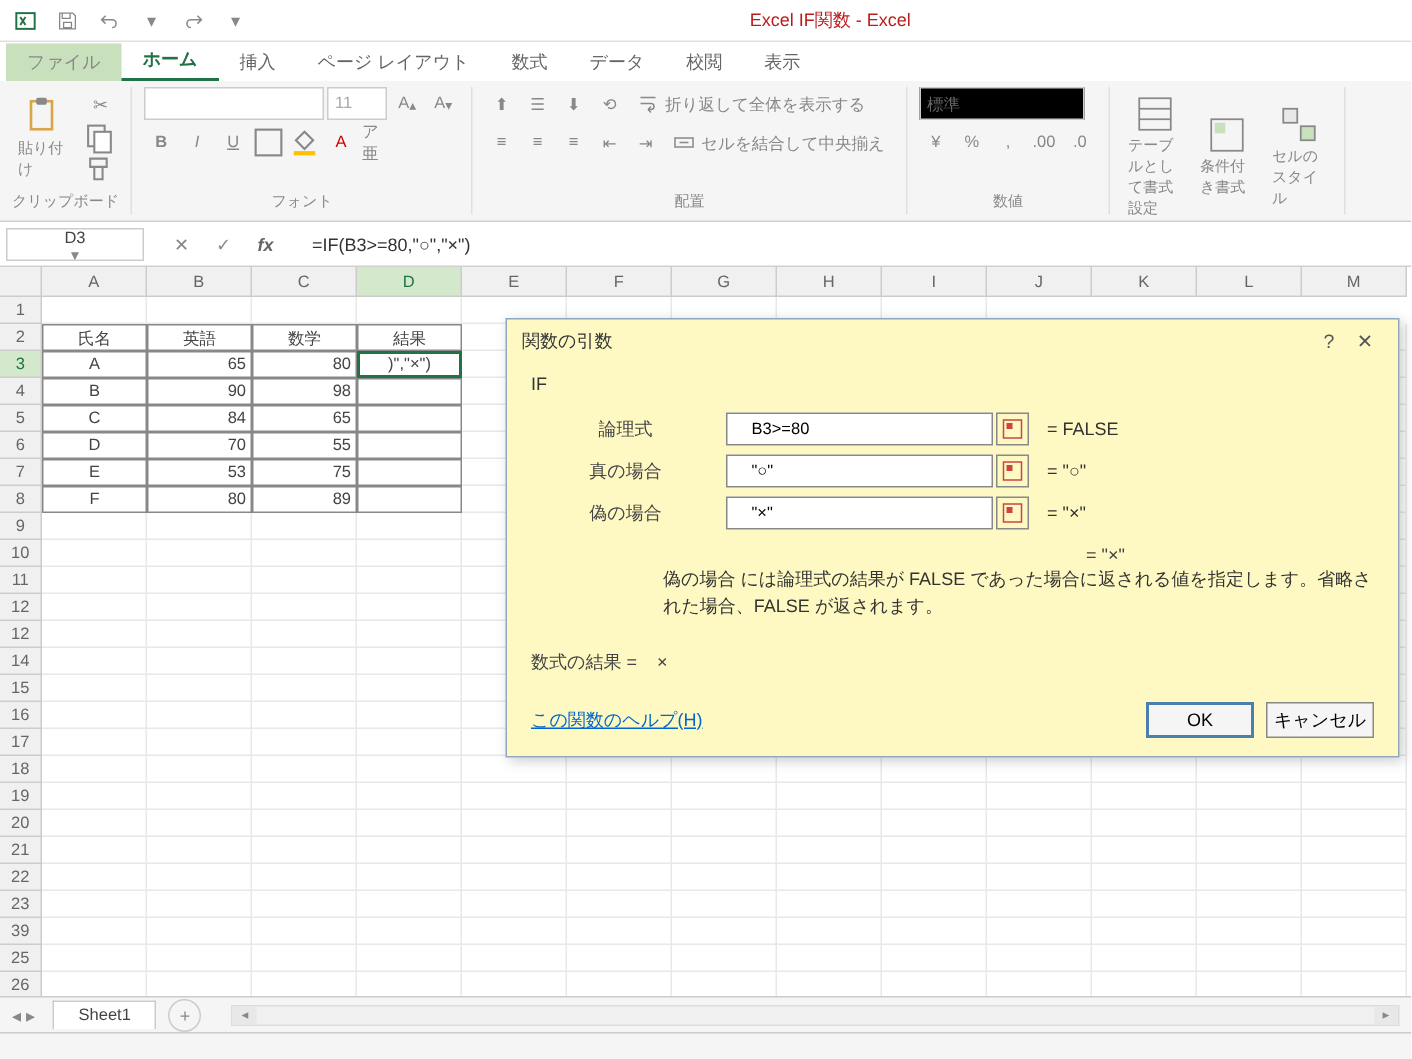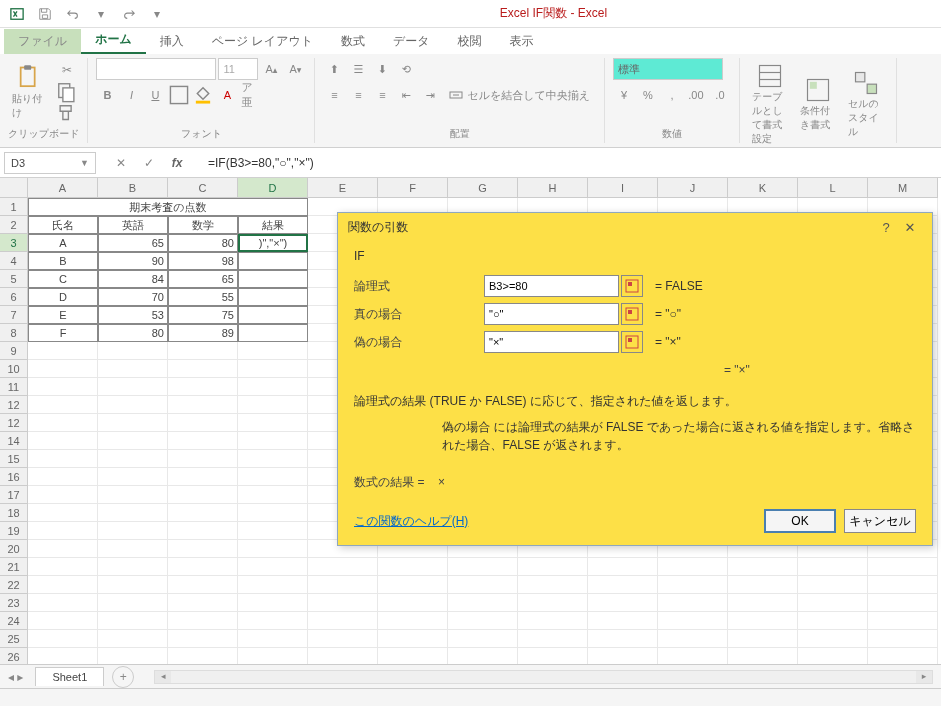--- a/index.html
+++ b/index.html
@@ -24,26 +24,26 @@
 .group-body { flex: 1; display: flex; align-items: center; gap: 4px; }
 .group-label { text-align: center; font-size: 10px; color: #888; padding: 2px 0; }
 .big-btn { display: flex; flex-direction: column; align-items: center; justify-content: center; width: 44px; padding: 4px; color: #888; font-size: 10px; }
 .big-btn svg { width: 28px; height: 28px; }
 .mini-row { display: flex; flex-direction: column; gap: 2px; }
 .mini-btn { width: 22px; height: 20px; display: flex; align-items: center; justify-content: center; color: #888; }
 .font-select { width: 120px; height: 22px; border: 1px solid #ccc; background: #fff; font-size: 11px; padding: 0 4px; color: #aaa; }
 .size-select { width: 40px; height: 22px; border: 1px solid #ccc; background: #fff; font-size: 11px; padding: 0 4px; color: #aaa; }
 .fmt-row { display: flex; gap: 2px; }
 .fmt-btn { width: 22px; height: 22px; display: flex; align-items: center; justify-content: center; color: #888; border: 1px solid transparent; font-size: 11px; }
-.num-select { width: 110px; height: 22px; border: 1px solid #ccc; background: #5eead4; font-size: 11px; padding: 0 4px; color: #666; }
+.num-select { width: 110px; height: 22px; border: 1px solid #ccc; background: #000000; font-size: 11px; padding: 0 4px; color: #666; }
 .wrap-btn { display: flex; align-items: center; gap: 4px; padding: 2px 6px; height: 22px; font-size: 11px; color: #888; }
 
 
 .namebox-row { height: 30px; display: flex; align-items: center; border-bottom: 1px solid #d0d0d0; padding: 2px 4px; }
-.namebox { width: 92px; height: 22px; border: 1px solid #ccc; background: #fff; padding: 0 6px; font-size: 11px; display: flex; align-items: center; justify-content: space-between; }
+.namebox { width: 92px; height: 22px; border: 1px solid #ccc; background: #fff; padding: 0 6px; font-size: 11px; display: flex; align-items: center; justify-content: space-between; flex-direction: column; }
 .namebox span.arrow { color: #888; font-size: 9px; }
 .fbar-btns { display: flex; gap: 2px; margin: 0 12px; }
 .fbar-btn { width: 26px; height: 22px; display: flex; align-items: center; justify-content: center; color: #888; }
 .fbar-btn.fx { font-style: italic; font-weight: bold; color: #666; }
 .formula-input { flex: 1; height: 22px; border: none; padding: 0 6px; font-size: 12px; color: #333; }
 
 
 .grid-area { position: relative; height: 520px; overflow: hidden; }
 .corner { position: absolute; left: 0; top: 0; width: 28px; height: 20px; background: #f0f0f0; border-right: 1px solid #ccc; border-bottom: 1px solid #ccc; }
 .col-headers { position: absolute; left: 28px; top: 0; height: 20px; display: flex; }
@@ -63,29 +63,29 @@
 
 .sheet-tabs { position: absolute; bottom: 18px; left: 0; right: 0; height: 24px; background: #f5f5f5; border-top: 1px solid #ccc; display: flex; align-items: center; padding: 0 8px; }
 .sheet-nav { display: flex; gap: 4px; color: #888; margin-right: 12px; }
 .sheet-tab { padding: 3px 16px; background: #fff; border: 1px solid #ccc; border-bottom: none; font-size: 11px; }
 .add-sheet { width: 22px; height: 22px; display: flex; align-items: center; justify-content: center; margin-left: 8px; color: #888; border: 1px solid #ccc; border-radius: 50%; }
 .hscroll { flex: 1; margin-left: 20px; height: 14px; background: #f0f0f0; border: 1px solid #ddd; display: flex; }
 .hscroll-btn { width: 16px; background: #e8e8e8; text-align: center; font-size: 9px; color: #888; }
 .status-bar { position: absolute; bottom: 0; left: 0; right: 0; height: 18px; background: #f5f5f5; border-top: 1px solid #ccc; }
 
 
-.dialog { position: absolute; left: 337px; top: 212px; width: 596px; background: #fde047; border: 1px solid #8fa8bf; box-shadow: 2px 2px 8px rgba(0,0,0,0.2); z-index: 100; }
+.dialog { position: absolute; left: 337px; top: 212px; width: 596px; background: #fef9c3; border: 1px solid #8fa8bf; box-shadow: 2px 2px 8px rgba(0,0,0,0.2); z-index: 100; }
 .dlg-title { height: 28px; display: flex; align-items: center; padding: 0 10px; font-size: 12px; color: #333; }
 .dlg-title .spacer { flex: 1; }
 .dlg-title-btn { width: 24px; height: 20px; display: flex; align-items: center; justify-content: center; font-size: 13px; color: #555; }
 .dlg-body { padding: 8px 16px 12px 16px; }
 .fn-name { font-size: 12px; color: #333; margin-bottom: 12px; }
 .arg-row { display: flex; align-items: center; margin-bottom: 6px; }
-.arg-label { width: 130px; text-align: left; padding-right: 4px; font-size: 12px; }
-.arg-input { width: 135px; height: 22px; border: 1px solid #888; background: #fff; padding: 0 4px; font-size: 11px; }
+.arg-label { width: 130px; text-align: center; padding-right: 4px; font-size: 12px; }
+.arg-input { width: 178px; height: 22px; border: 1px solid #888; background: #fff; padding: 0 16px; font-size: 11px; }
 .arg-ref { width: 22px; height: 22px; border: 1px solid #888; margin-left: 2px; display: flex; align-items: center; justify-content: center; }
 .arg-ref svg { width: 14px; height: 14px; }
 .arg-result { margin-left: 12px; font-size: 12px; color: #333; }
 .desc { font-size: 12px; margin: 16px 0 8px 0; color: #333; }
 .arg-desc { font-size: 12px; margin-left: 88px; color: #333; line-height: 1.5; }
 .result-row { font-size: 12px; margin: 20px 0 10px 0; }
 .dlg-footer { display: flex; align-items: center; padding-top: 8px; }
 .help-link { color: #0066cc; text-decoration: underline; font-size: 12px; cursor: pointer; }
 .dlg-btns { margin-left: auto; display: flex; gap: 8px; }
 .dlg-btn { width: 72px; height: 24px; border: 1px solid #888; background: #f5f5f5; font-size: 12px; cursor: pointer; }
@@ -194,20 +194,26 @@
     <div class="group-label">フォント</div>
   </div>
 
   <div class="group">
     <div class="group-body" style="flex-direction:column;align-items:flex-start;gap:4px">
       <div class="fmt-row">
         <div class="fmt-btn">⬆</div>
         <div class="fmt-btn">☰</div>
         <div class="fmt-btn">⬇</div>
         <div class="fmt-btn">⟲</div>
+        <div class="wrap-btn">
+            <svg width="14" height="14" viewBox="0 0 14 14">
+              <path d="M2 3 h10 M2 7 h7 a2 2 0 0 1 0 4 h-2 m0 0 l2 -2 m-2 2 l2 2" stroke="#888" fill="none"></path>
+            </svg>
+            <span>折り返して全体を表示する</span>
+          </div>
       </div>
       <div class="fmt-row">
         <div class="fmt-btn">≡</div>
         <div class="fmt-btn">≡</div>
         <div class="fmt-btn">≡</div>
         <div class="fmt-btn">⇤</div>
         <div class="fmt-btn">⇥</div>
         <div class="wrap-btn">
             <svg width="14" height="14" viewBox="0 0 14 14">
               <rect x="1" y="4" width="12" height="6" fill="none" stroke="#888"></rect>
@@ -310,27 +316,26 @@
       <div class="row-h">14</div>
       <div class="row-h">15</div>
       <div class="row-h">16</div>
       <div class="row-h">17</div>
       <div class="row-h">18</div>
       <div class="row-h">19</div>
       <div class="row-h">20</div>
       <div class="row-h">21</div>
       <div class="row-h">22</div>
       <div class="row-h">23</div>
-      <div class="row-h">24</div>
+      <div class="row-h">39</div>
       <div class="row-h">25</div>
       <div class="row-h">26</div>
     </div>
   <div class="cells" id="cells">
       <div class="cell-row">
-        <div class="cell bordered merged">期末考査の点数</div>
         <div class="cell"></div>
         <div class="cell"></div>
         <div class="cell"></div>
         <div class="cell"></div>
         <div class="cell"></div>
         <div class="cell"></div>
         <div class="cell"></div>
         <div class="cell"></div>
         <div class="cell"></div>
       </div>
@@ -765,21 +770,20 @@
           <svg viewBox="0 0 14 14">
             <rect x="1" y="1" width="12" height="12" fill="none" stroke="#c44"></rect>
             <rect x="3" y="3" width="4" height="4" fill="#c44"></rect>
           </svg>
         </div>
       <div class="arg-result">= "×"</div>
     </div>
 
     <div style="text-align:left;margin-left:370px;margin-top:10px">= "×"</div>
 
-    <div class="desc">論理式の結果 (TRUE か FALSE) に応じて、指定された値を返します。</div>
     <div class="arg-desc">偽の場合  には論理式の結果が FALSE であった場合に返される値を指定します。省略された場合、FALSE が返されます。</div>
 
     <div class="result-row">
       <span>数式の結果 =</span>
       &nbsp;&nbsp;
       <span>×</span>
     </div>
 
     <div class="dlg-footer">
       <span class="help-link">この関数のヘルプ(H)</span>

